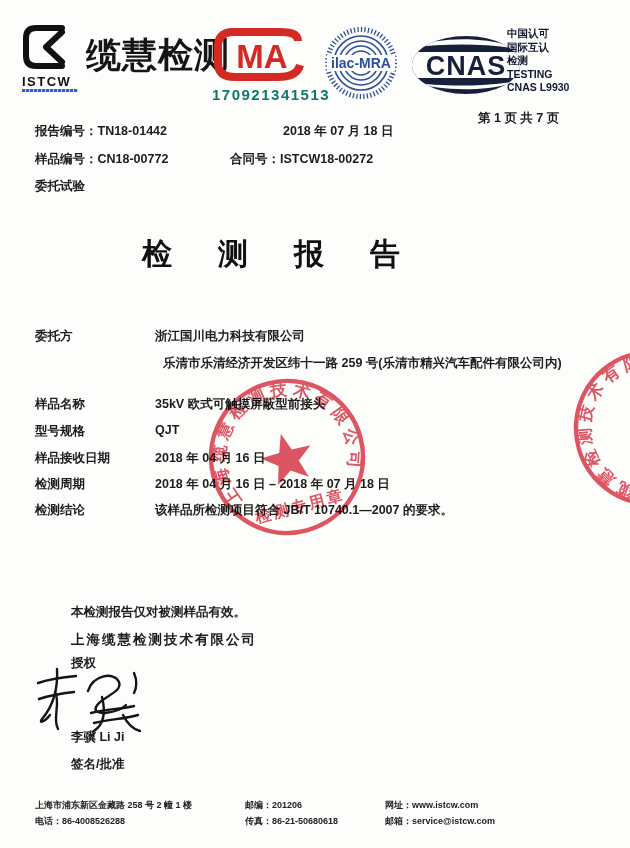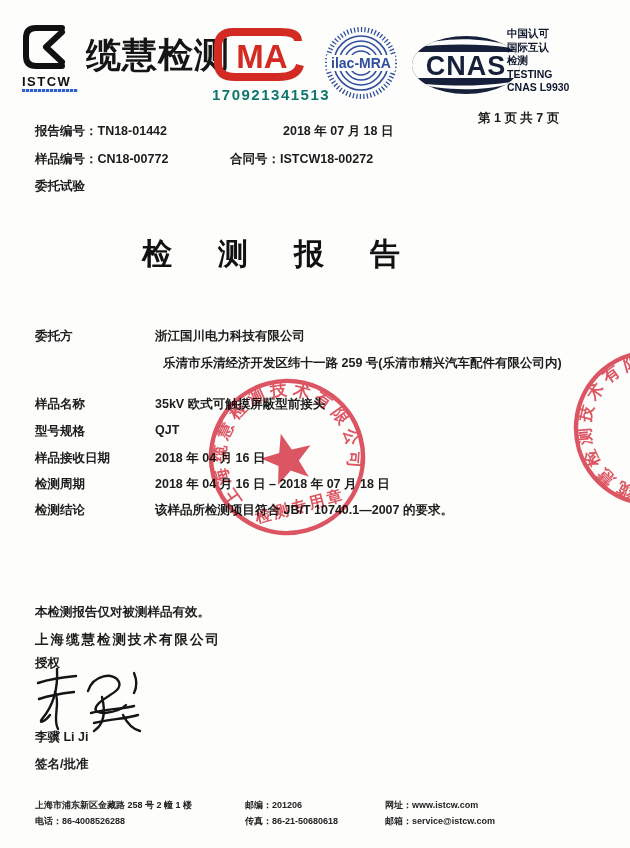--- a/index.html
+++ b/index.html
@@ -23,21 +23,21 @@
   
   .meta-text { font-size:12.5px; white-space:nowrap; }
 
   
   .report-title { width:550px; text-align:center; font-size:30px; font-weight:900; letter-spacing:8px; color:#111; }
 
   
   .field-label { font-size:12.5px; white-space:nowrap; }
   .field-value { font-size:12.5px; white-space:nowrap; }
 
-  .stmt { font-size:12.5px; white-space:nowrap; }
+  .stmt { font-size:12.5px; white-space:nowrap;margin-left:36px; }
   .company-line { font-size:13.5px; letter-spacing:2px; }
   .disclaimer {
     width:408px; font-size:9.5px; line-height:13.5px; font-weight:400;
     color:#222; text-align:justify;
   }
   .engineer { font-size:12.5px; white-space:nowrap; }
 
   
   .foot { font-size:9px; font-weight:700; color:#222; white-space:nowrap; }
 

